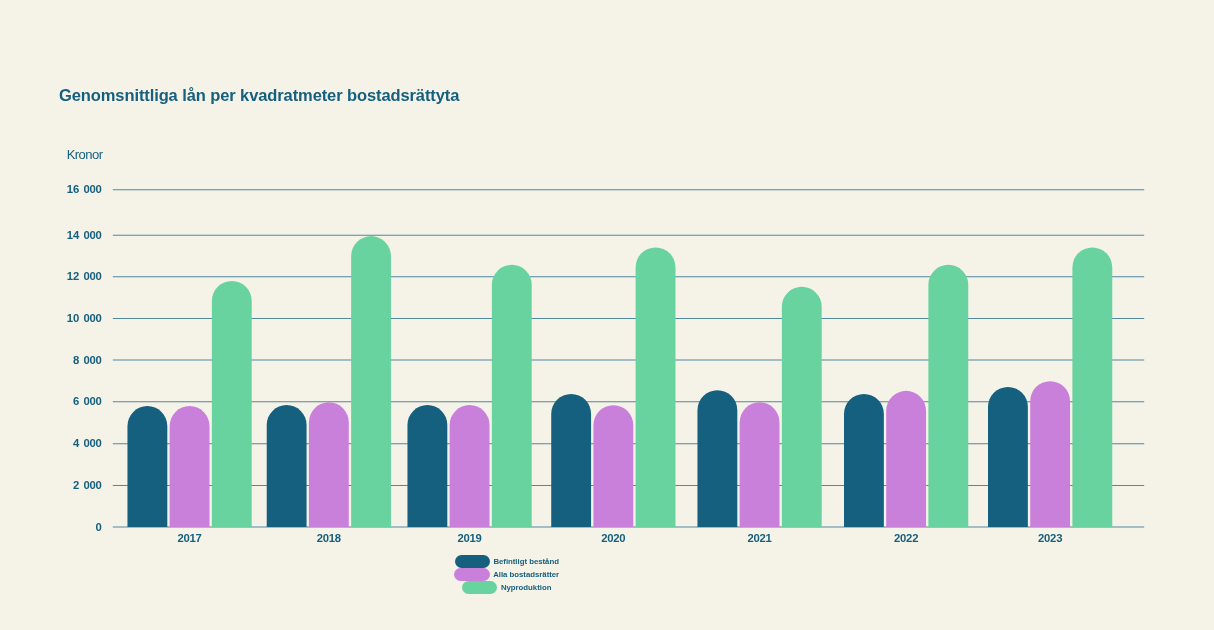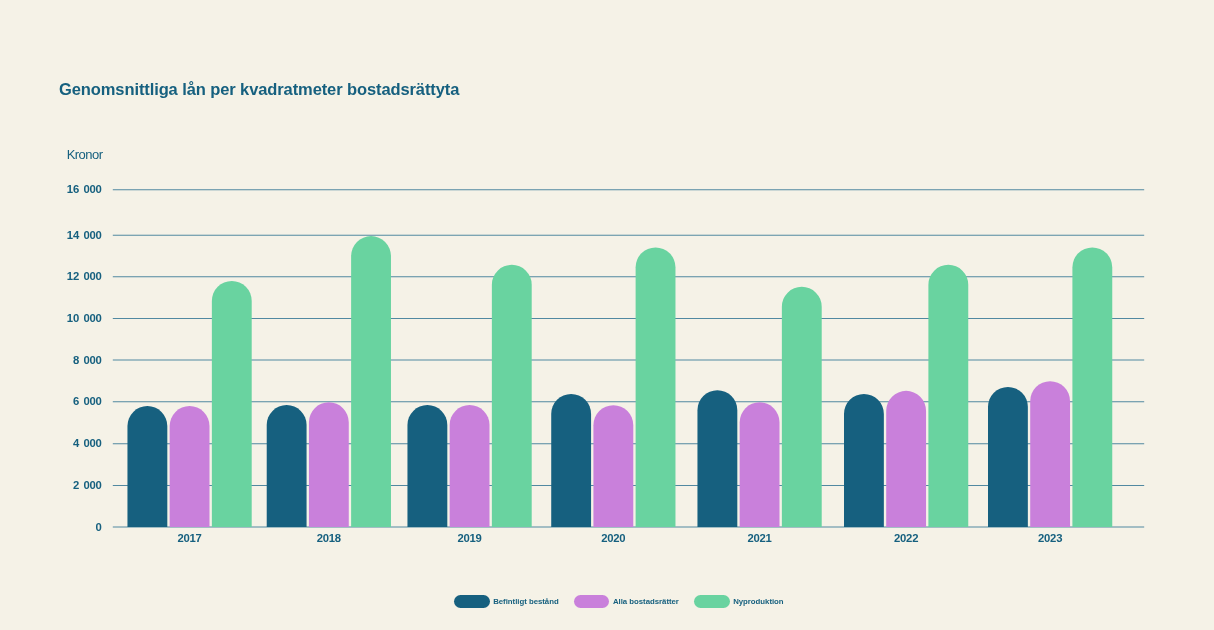--- a/index.html
+++ b/index.html
@@ -1,27 +1,27 @@
 <!DOCTYPE html>
 <html><head>
 <meta charset="utf-8">
 <title>Genomsnittliga lan per kvadratmeter bostadsrattyta</title>
 <style>
   html,body{margin:0;padding:0;}
   body{width:1214px;height:630px;overflow:hidden;background:#f5f2e7;
        font-family:"Liberation Sans",sans-serif;}
   #stage{position:relative;width:1214px;height:630px;background:#f5f2e7;}
-  #chart-title{position:absolute;left:59px;top:80px;font-size:16.5px;font-weight:bold;
+  #chart-title{position:absolute;left:59px;top:86px;font-size:16.5px;font-weight:bold;
       color:#16607f;letter-spacing:-0.1px;white-space:nowrap;}
   #axis-unit{position:absolute;left:66.7px;top:147.3px;font-size:13px;color:#16607f;letter-spacing:-0.55px;}
   svg{position:absolute;left:0;top:0;}
   .grid-line{stroke:#5189a1;stroke-width:1;}
   .ytick{font-size:11.3px;font-weight:bold;fill:#16607f;text-anchor:end;letter-spacing:-0.25px;word-spacing:1.6px;}
   .xtick{font-size:11.3px;font-weight:bold;fill:#16607f;text-anchor:middle;letter-spacing:-0.25px;}
-  #legend{position:absolute;left:454.3px;top:595px;display:flex;align-items:center;gap:0;}
+  #legend{position:absolute;left:454.3px;top:555px;display:flex;align-items:center;gap:0;flex-direction:column;}
   .legend-item{display:flex;align-items:center;}
   .legend-swatch{width:35.4px;height:13px;border-radius:7px;}
   .legend-label{font-size:7.8px;font-weight:bold;color:#16607f;margin-left:3.5px;letter-spacing:-0.02px;}
   .legend-gap{width:15.4px;}
 </style>
 </head>
 <body>
 
 <div id="stage">
   <div id="chart-title">Genomsnittliga lån per kvadratmeter bostadsrättyta</div>

